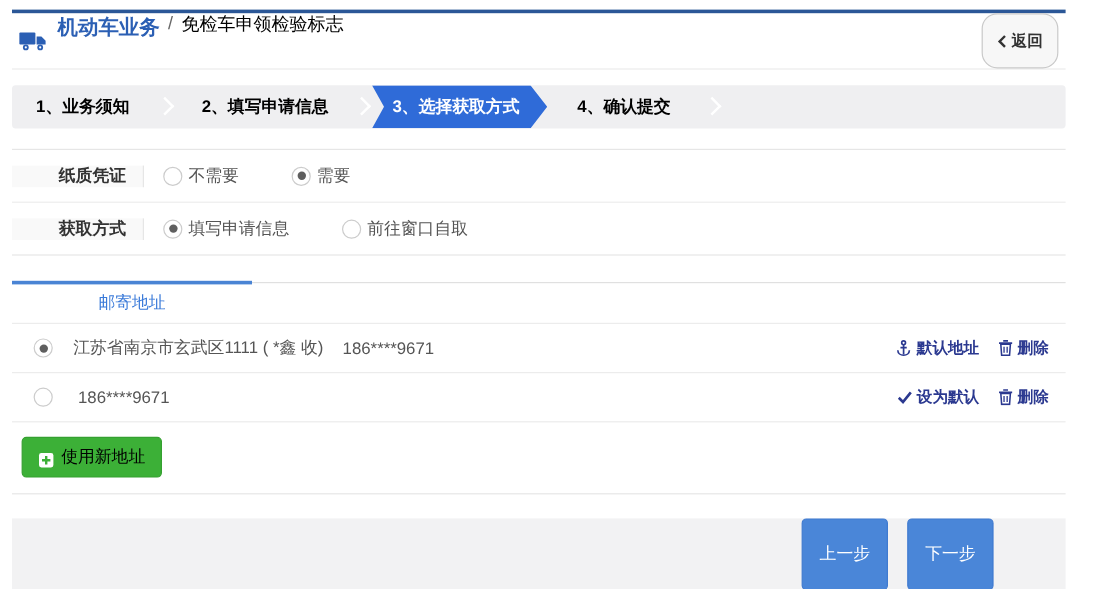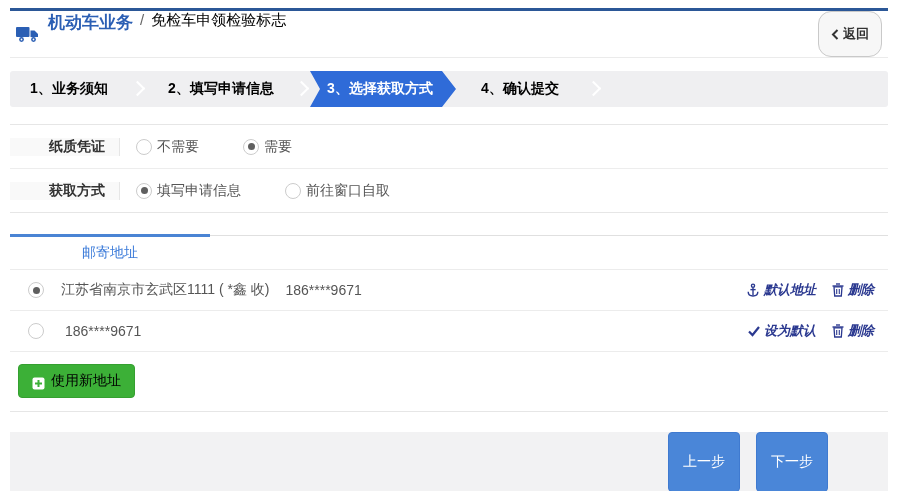--- a/index.html
+++ b/index.html
@@ -46,21 +46,21 @@
   
   .addr-section{margin-top:21px;border-bottom:1px solid #e6e6e6;}
   .tabs{display:flex;}
   .tab{width:200px;height:35px;border-top:3px solid #4a84d4;display:flex;align-items:center;
     justify-content:center;color:#3a7ad9;font-size:14px;cursor:pointer;box-sizing:border-box;}
   .tabs-filler{flex:1;border-top:1px solid #e0e0e0;margin-top:1px;}
   .addr-row{display:flex;align-items:center;height:40px;border-top:1px solid #ececec;
     padding:0 14px 0 18px;}
   .addr-text{margin-left:12px;font-size:14px;color:#555;}
   .addr-phone{margin-left:16px;font-size:14px;color:#555;}
-  .addr-actions{margin-left:auto;display:flex;align-items:center;gap:16px;font-style:italic;}
+  .addr-actions{margin-left:auto;display:flex;align-items:center;gap:16px;}
   .action{display:flex;align-items:center;gap:4px;color:#2b3990;font-size:13px;font-weight:bold;
     cursor:pointer;}
   .new-addr-row{border-top:1px solid #ececec;padding:12px 0 13px 8px;}
   .green-btn{display:inline-flex;align-items:flex-end;gap:6px;background:#3cb037;color:#000000;
     font-size:14px;padding:7px 13px;border-radius:4px;border:1px solid #35a030;cursor:pointer;}
   
   .footer-bar{margin-top:20px;background:#f2f2f3;height:60px;display:flex;
     justify-content:flex-end;padding-right:60px;box-sizing:border-box;}
   .blue-btn{background:#4a86d8;border:1px solid #3f7ad0;color:#fff;font-size:14px;
     padding:6px 14px;border-radius:4px;margin-left:16px;cursor:pointer;}

